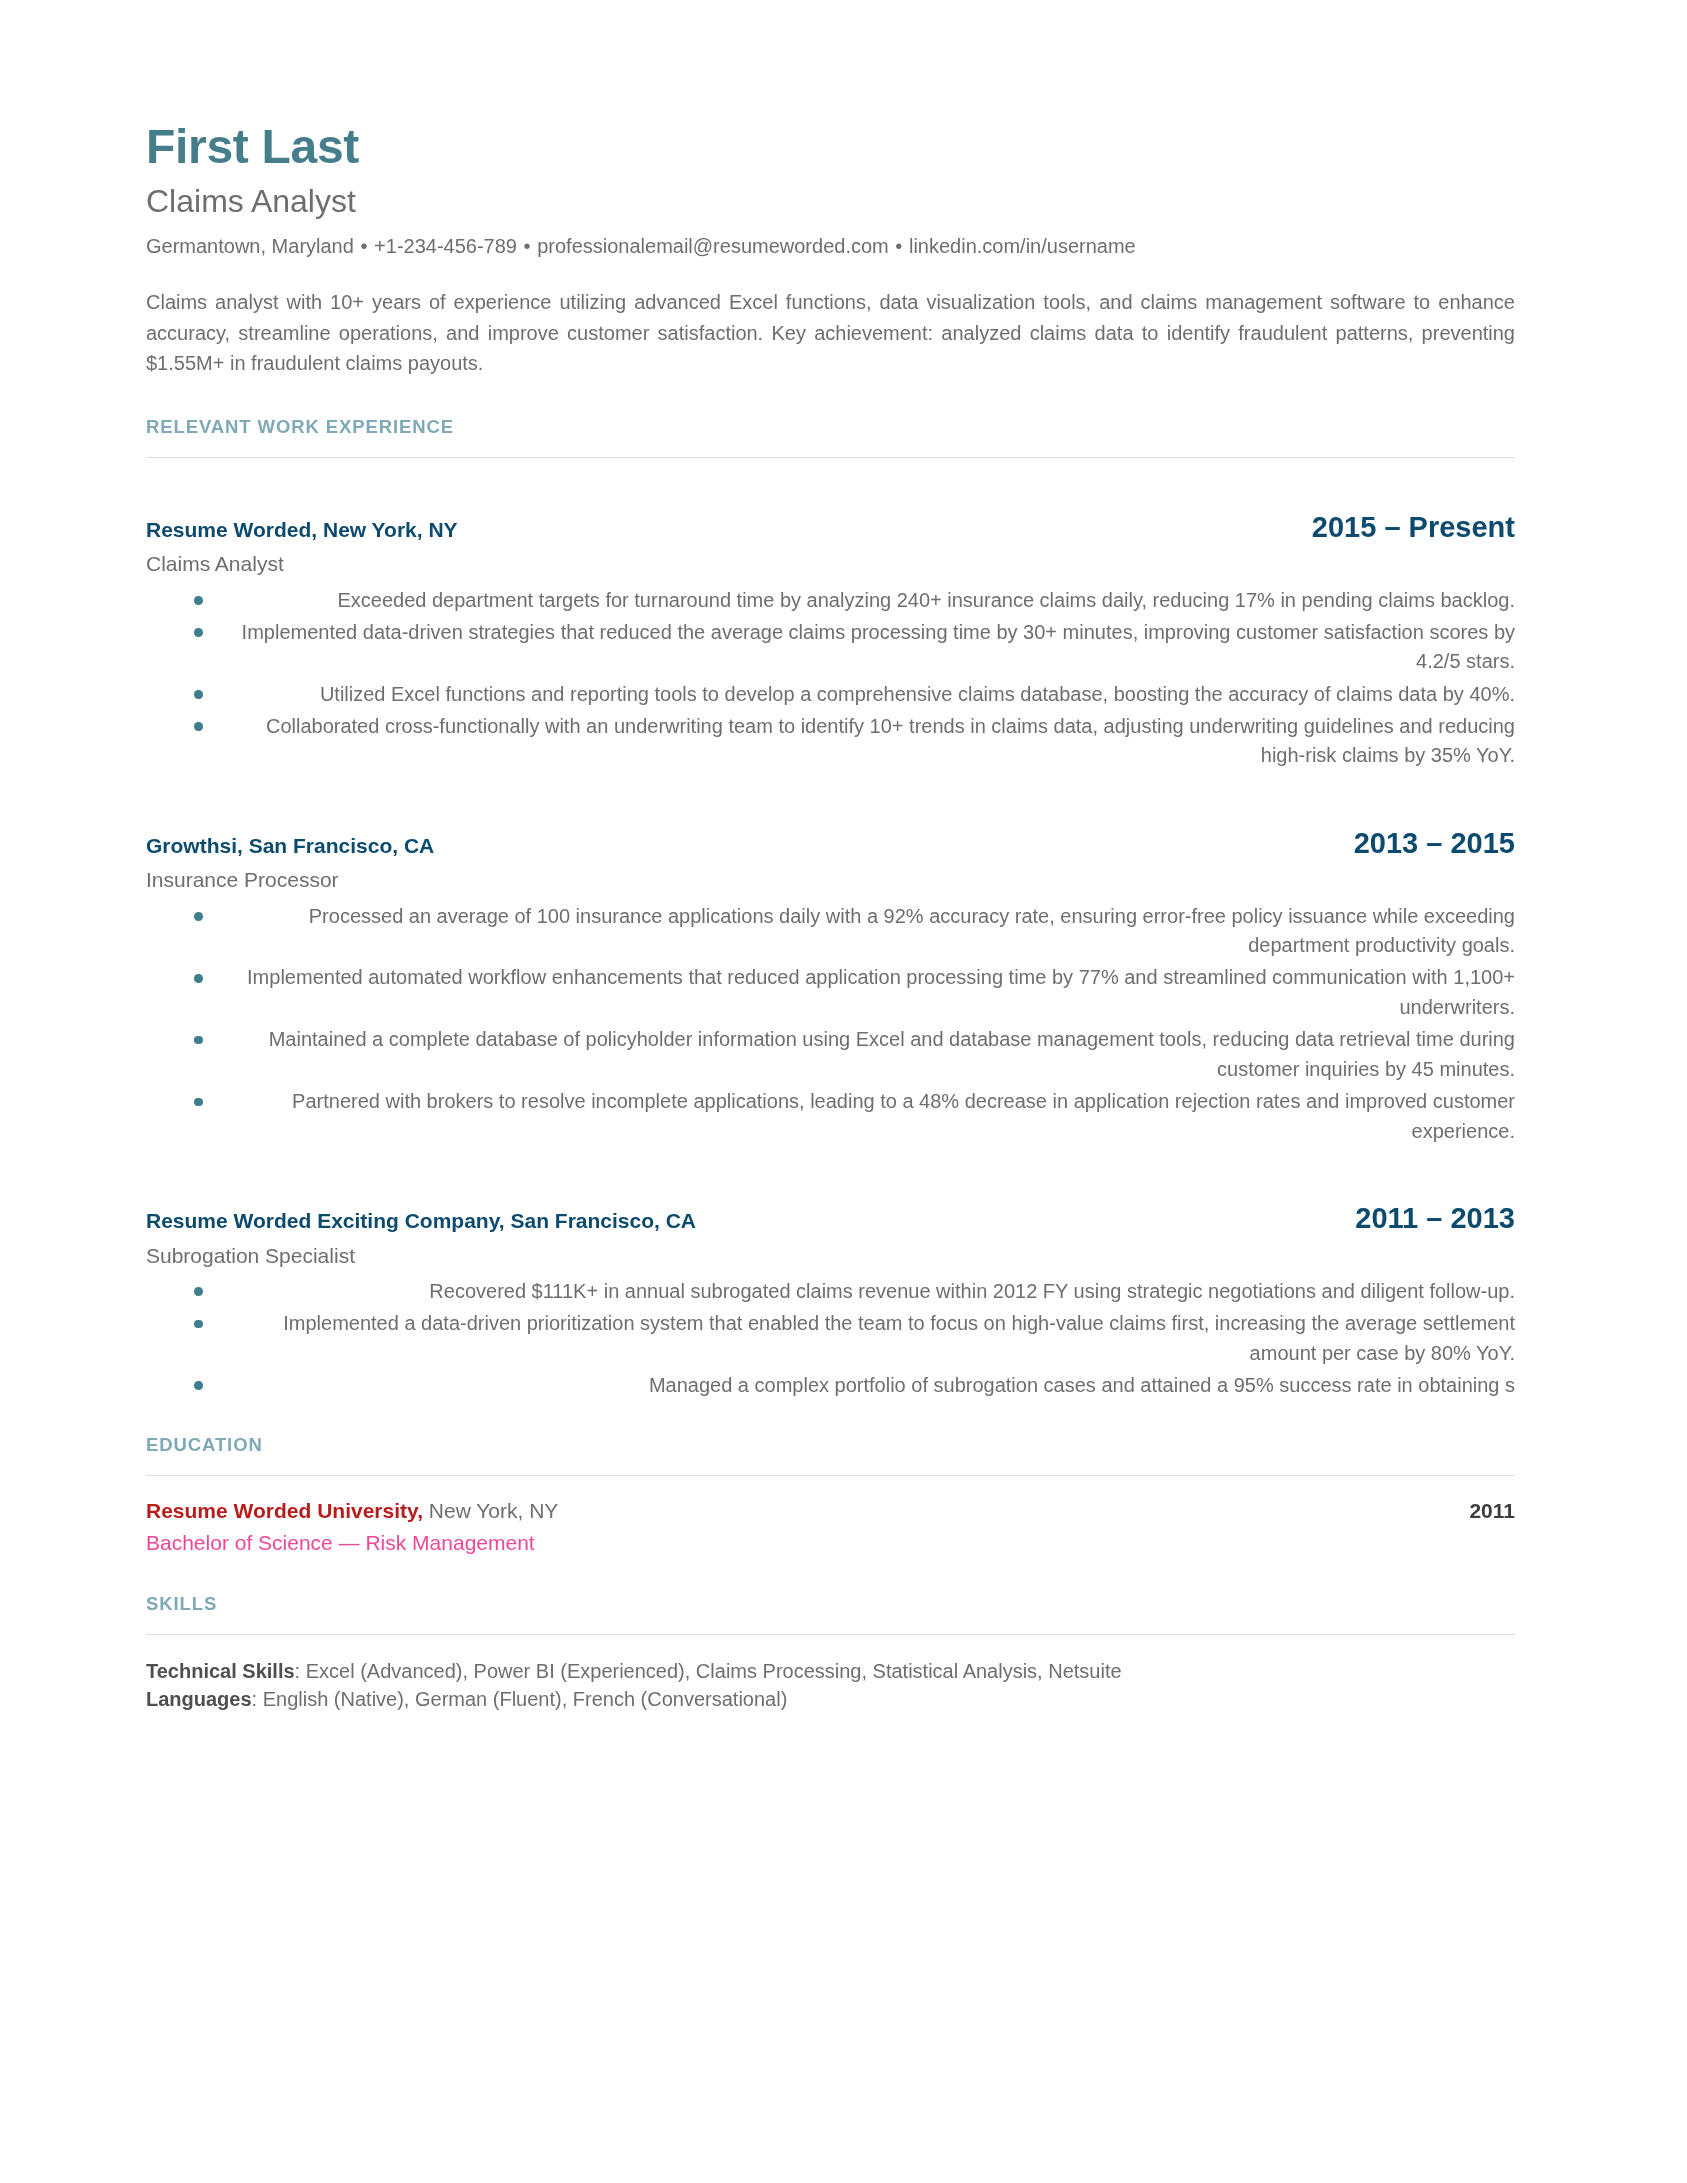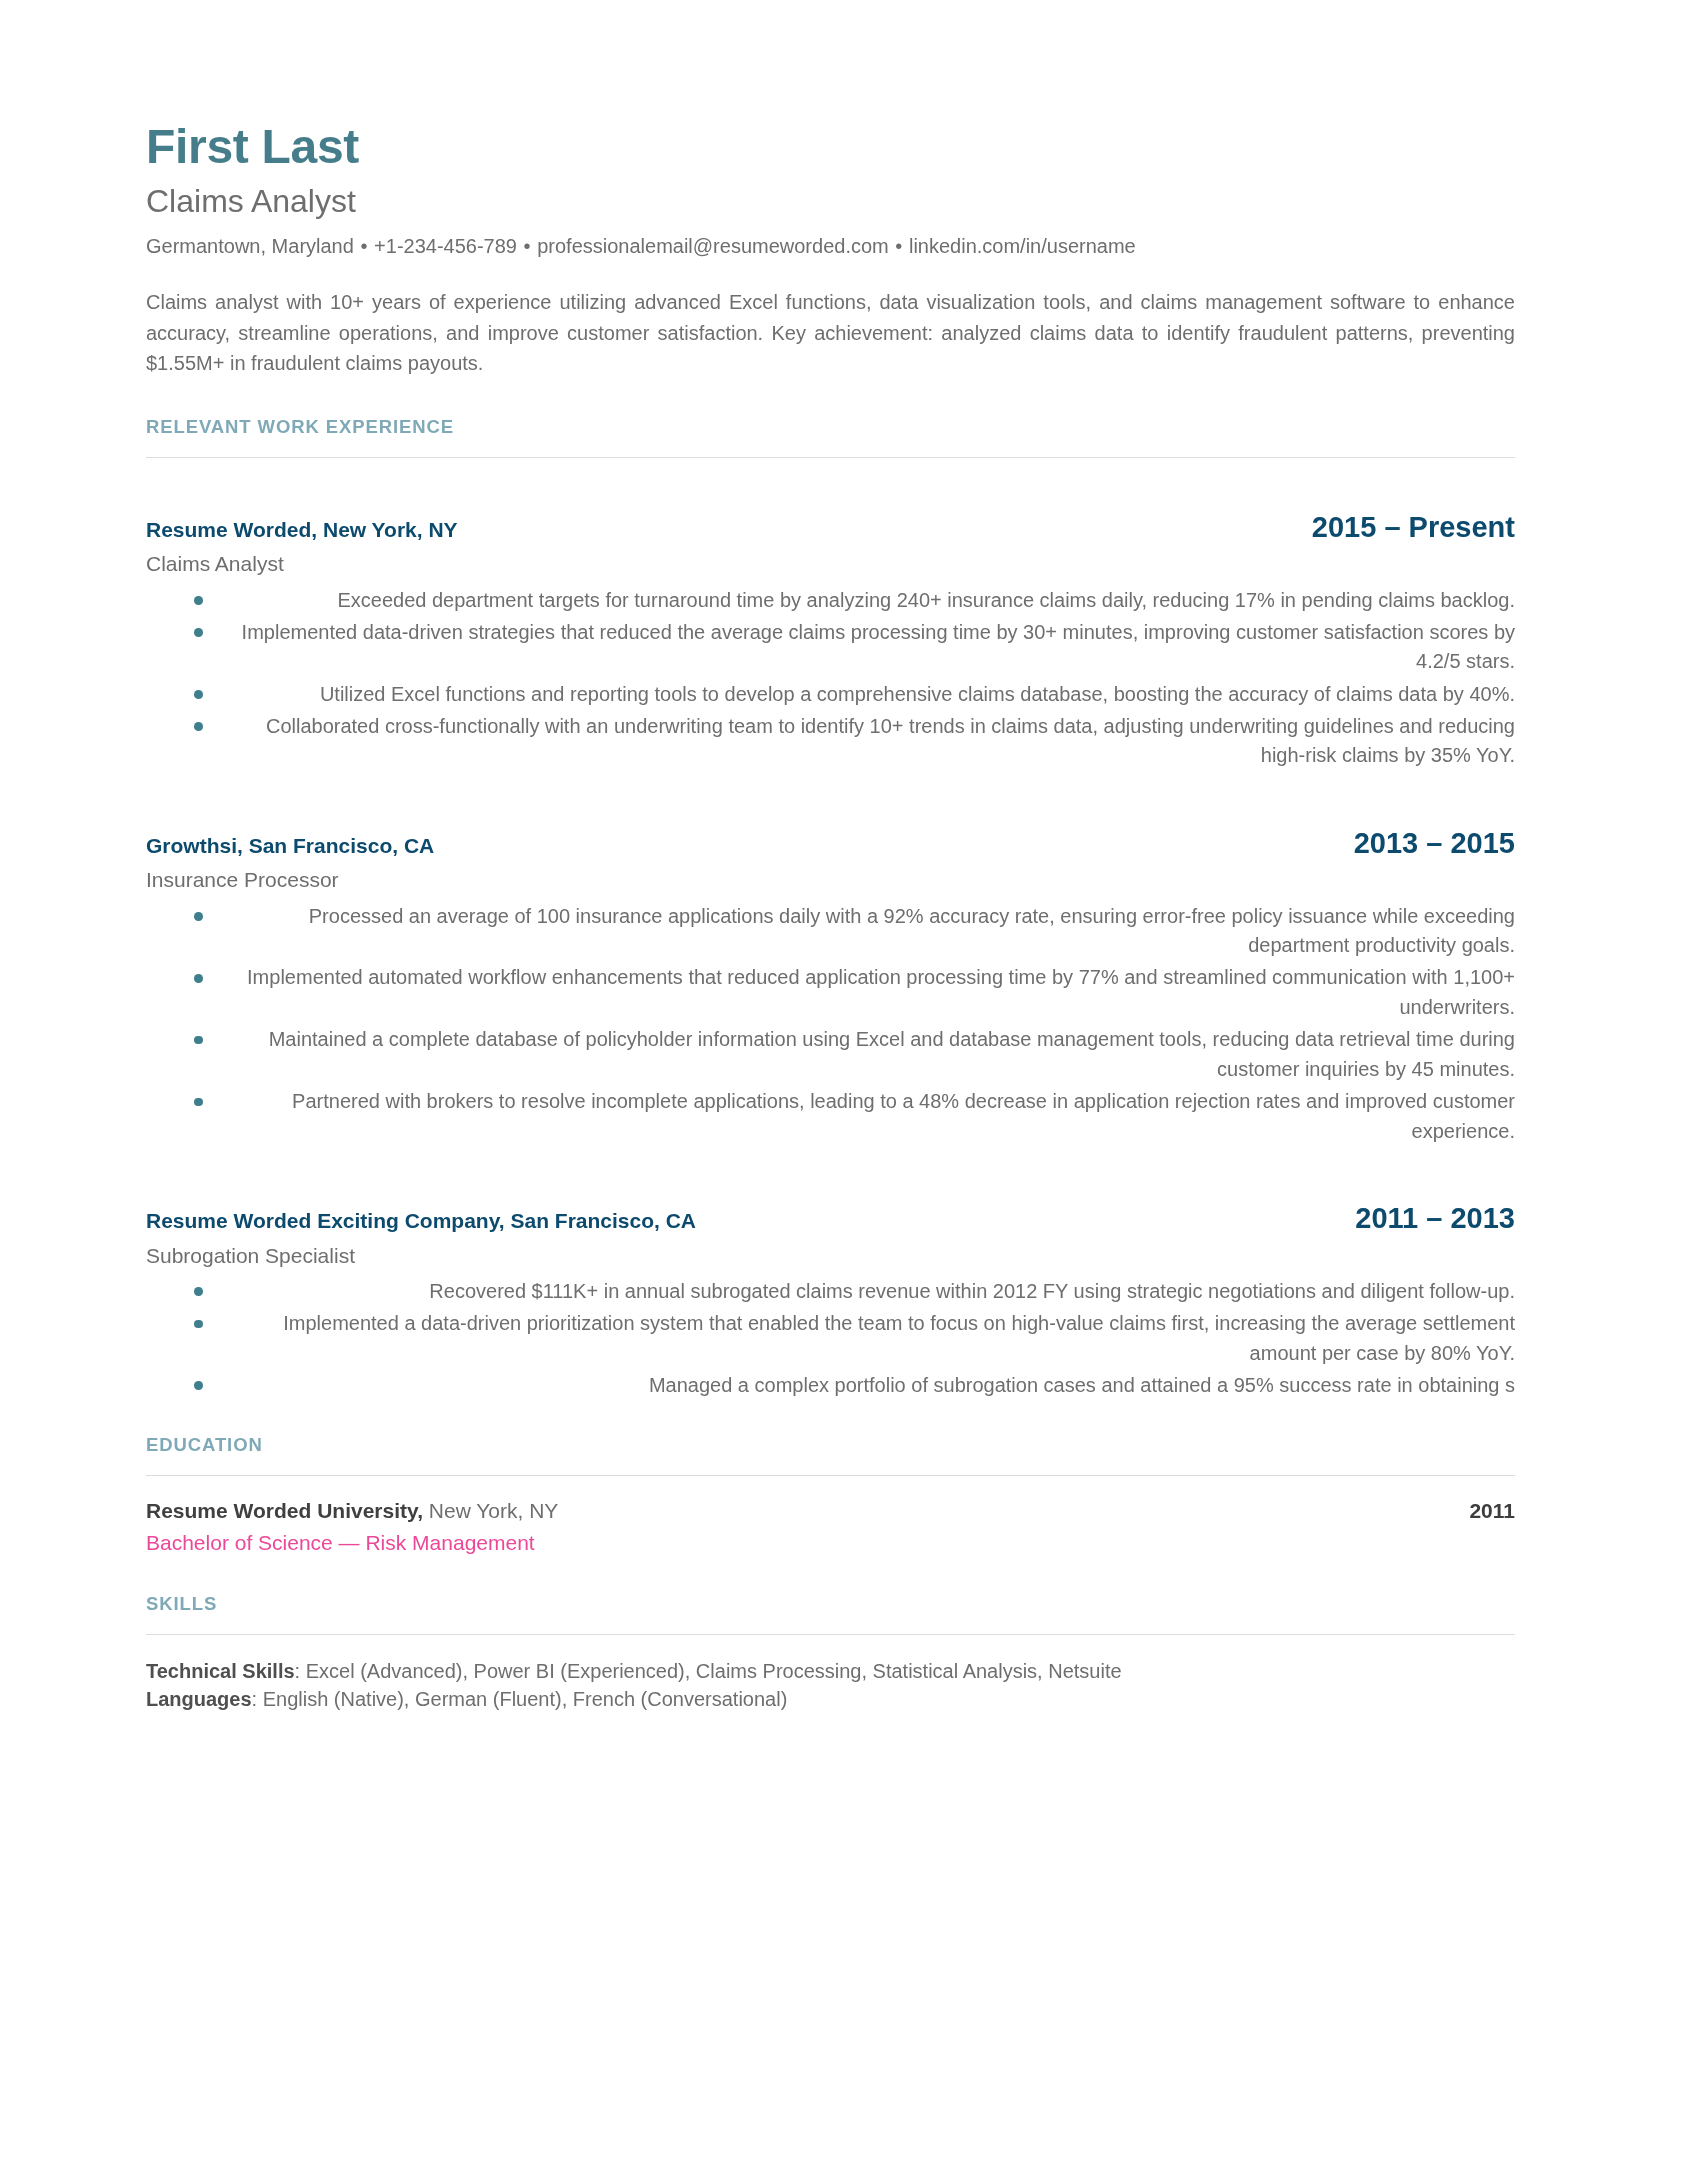--- a/index.html
+++ b/index.html
@@ -142,21 +142,21 @@
     justify-content: space-between;
     width: 100%;
   }
   .edu-school {
     font-size: 21px;
     color: #6e6e6e;
     line-height: 1.2;
   }
   .edu-school b {
     font-weight: bold;
-    color: #404040;
+    color: #b91c1c;
   }
   .edu-year {
     font-size: 21px;
     font-weight: bold;
     color: #3d3d3d;
     white-space: nowrap;
   }
   .edu-degree {
     font-size: 21px;
     color: #ec4899;

